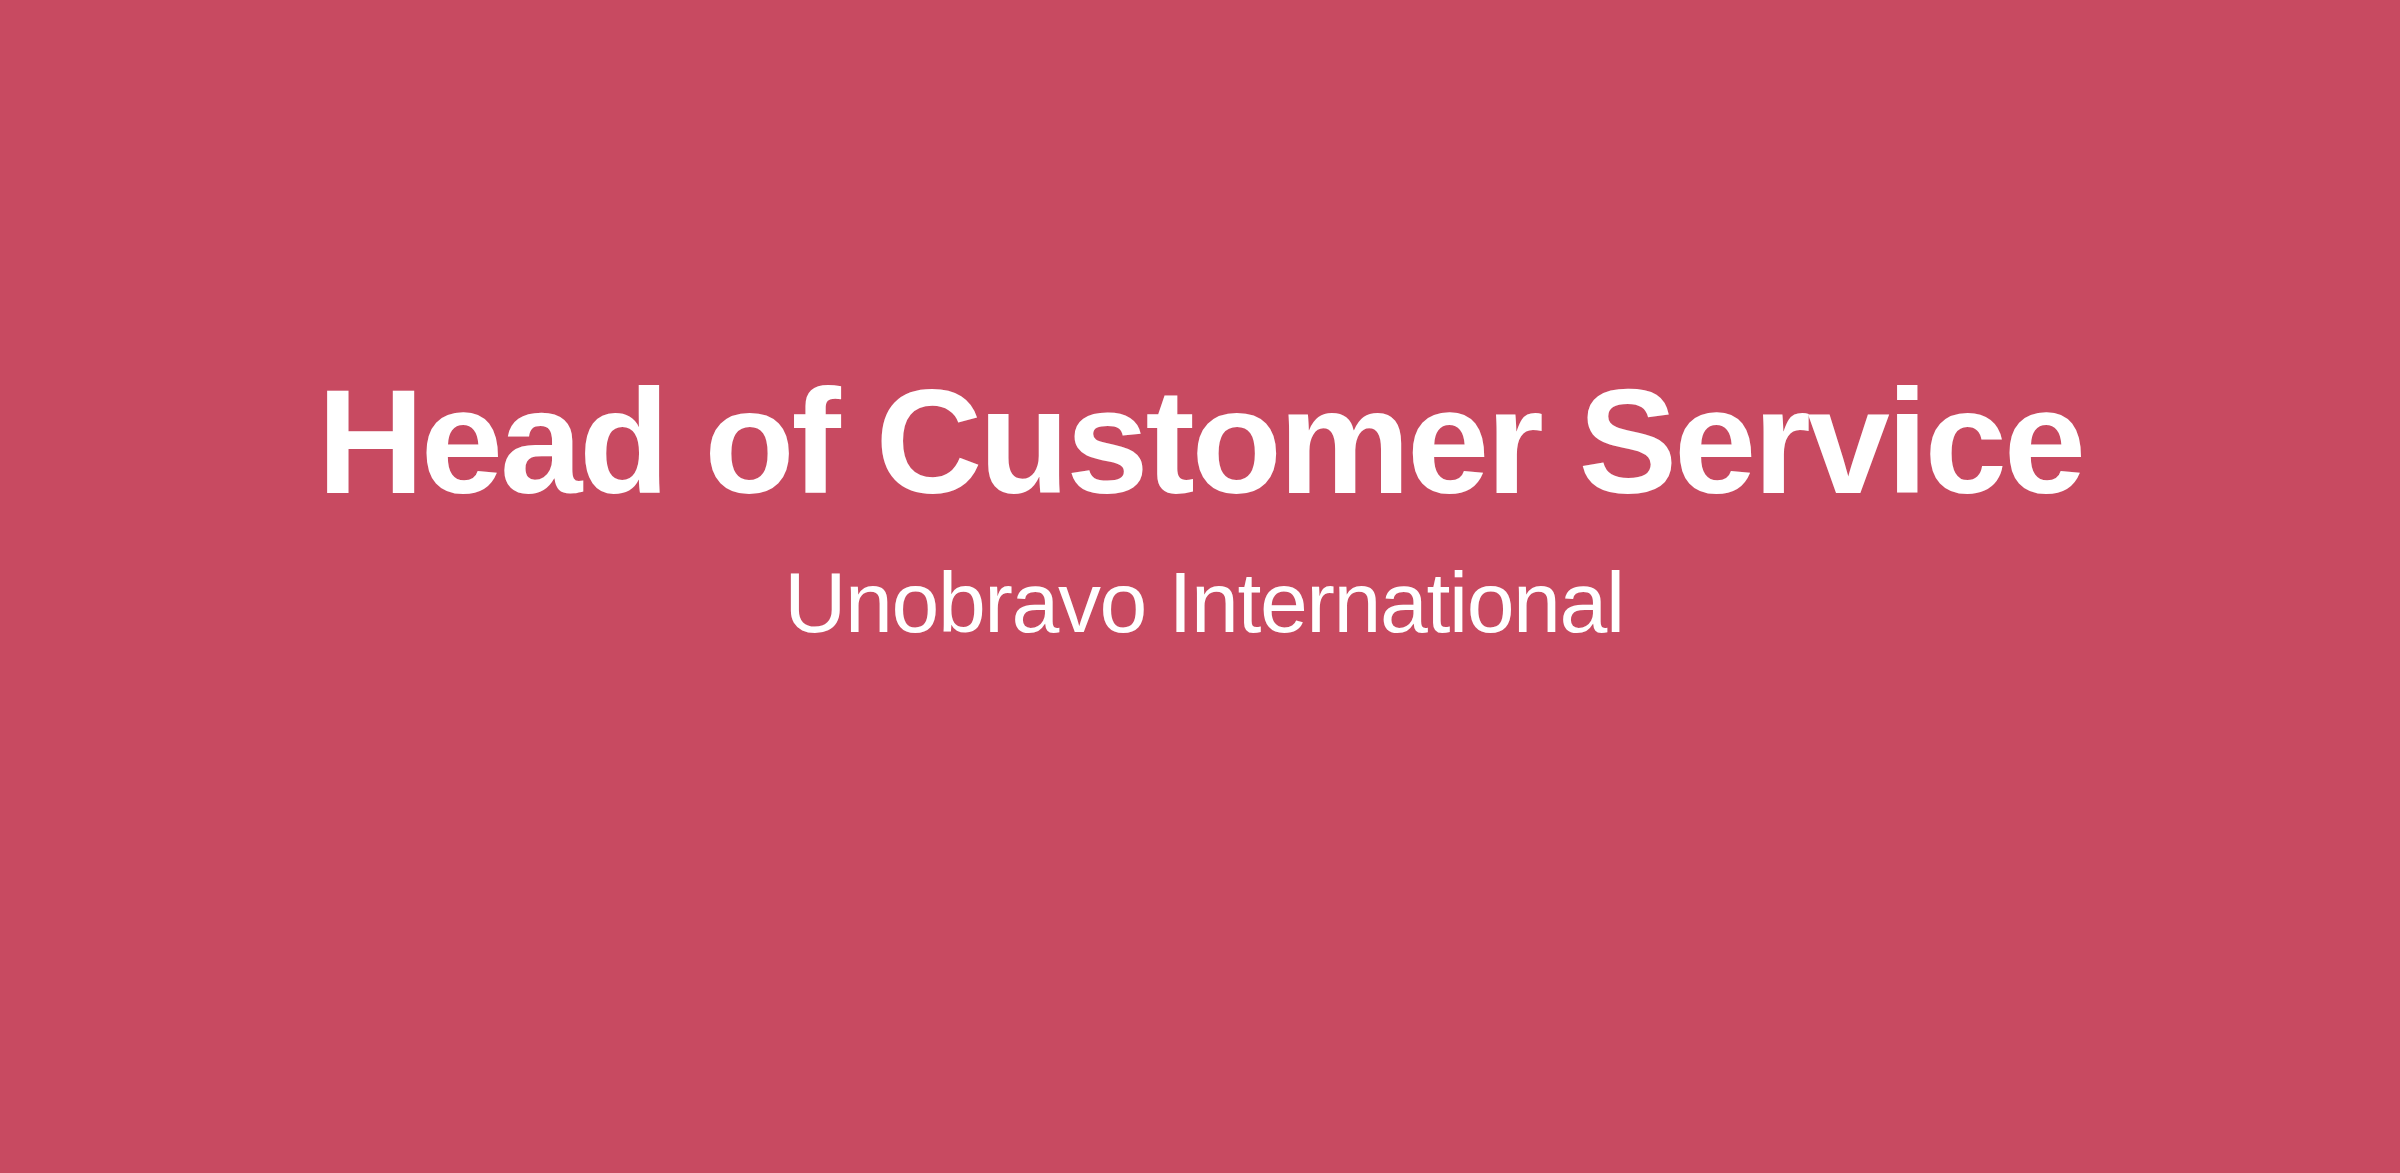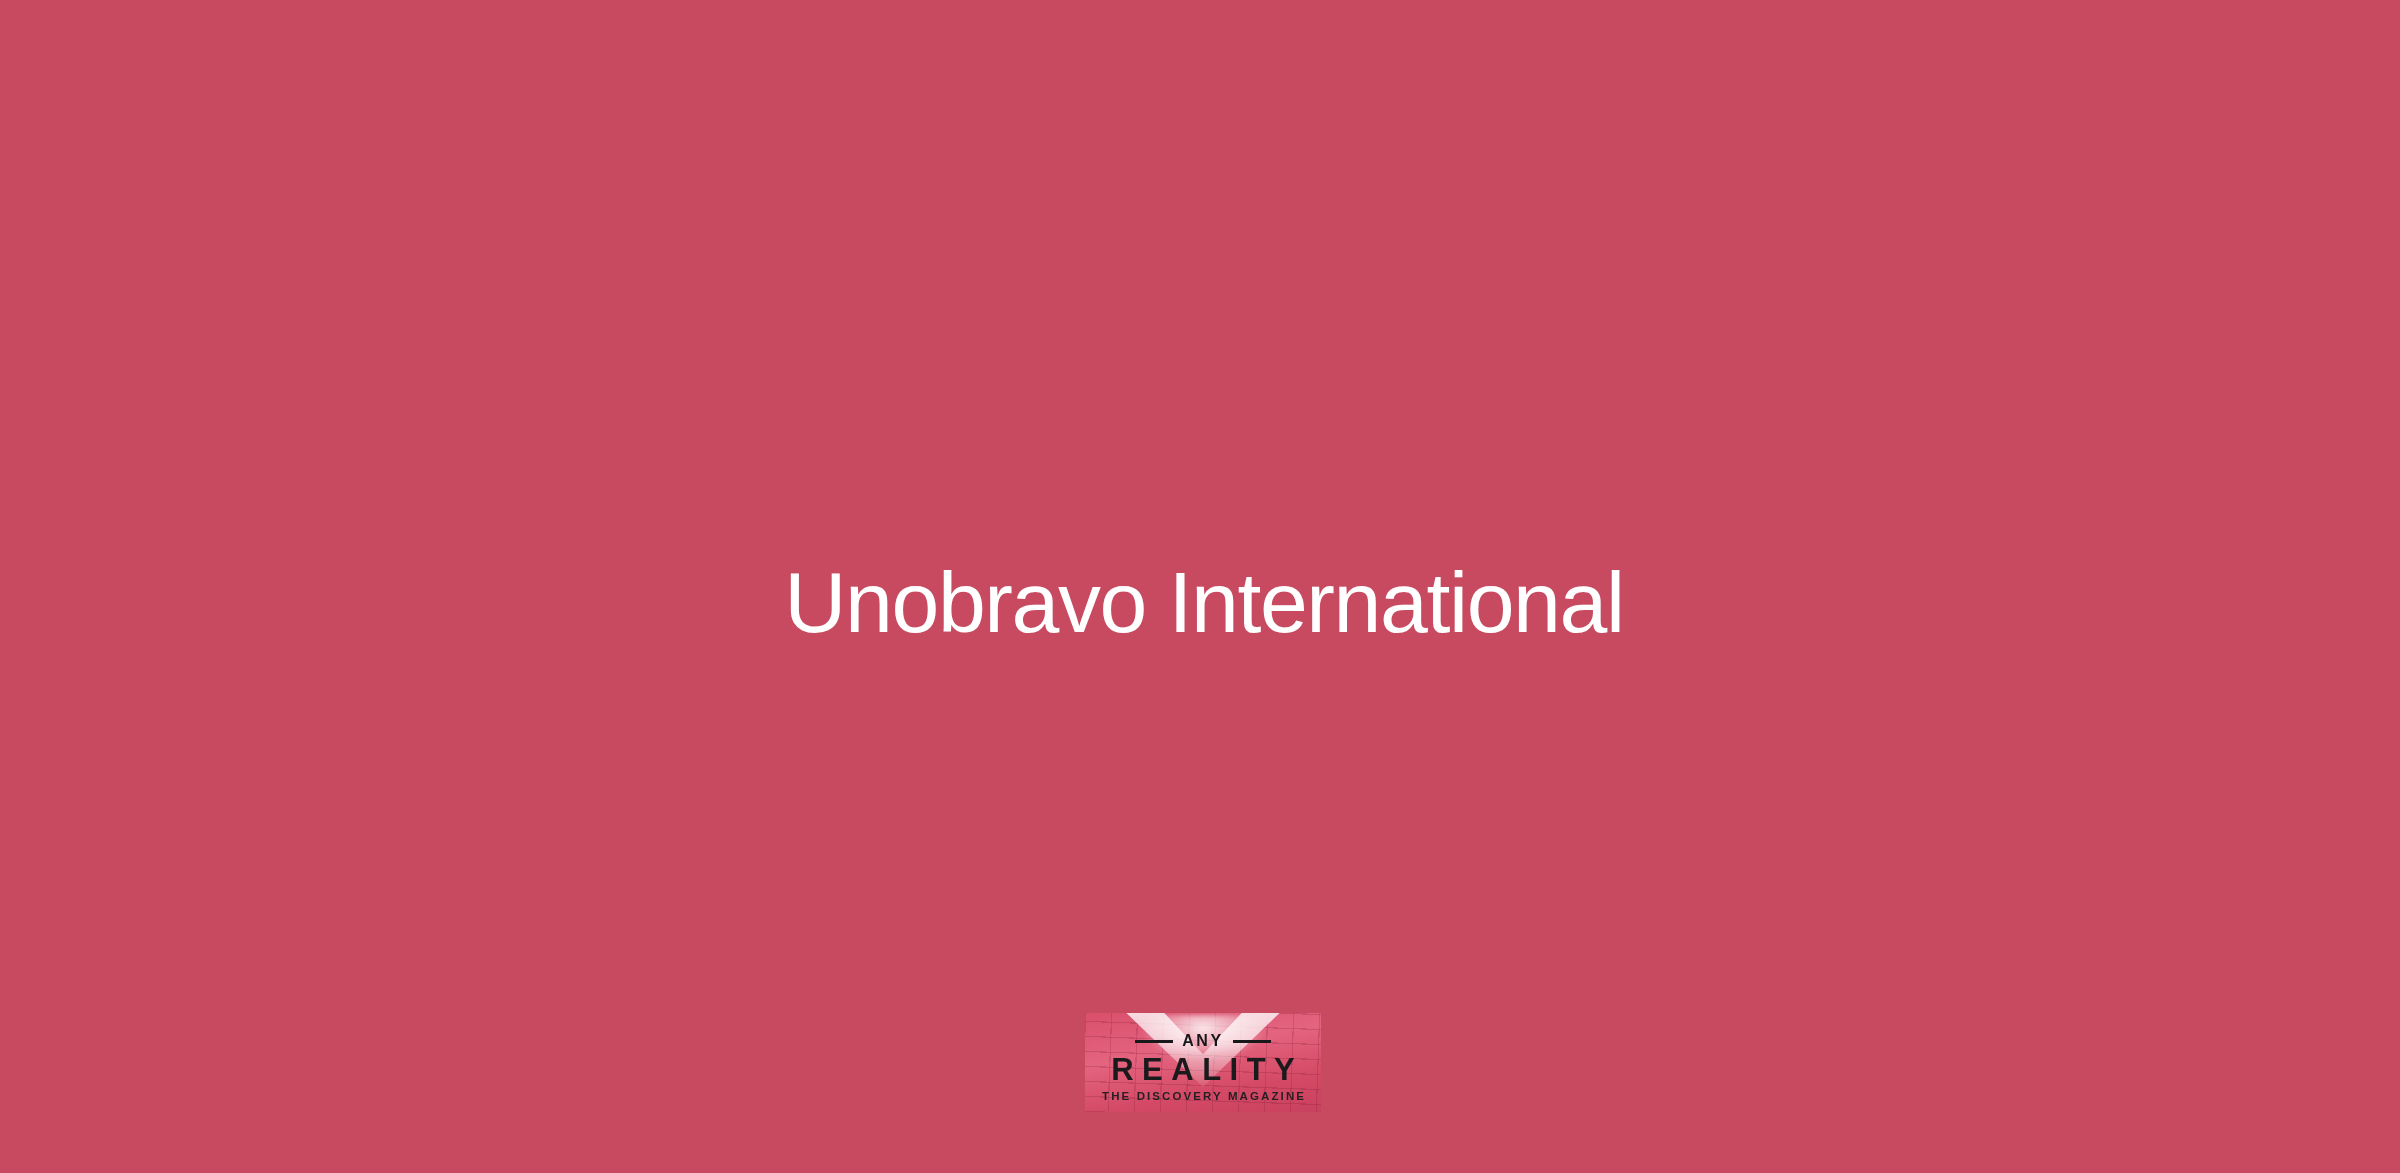--- a/index.html
+++ b/index.html
@@ -206,39 +206,20 @@
     white-space: nowrap;
   }
 </style>
 </head>
 <body>
 
 <div class="slide">
 
   <div class="hero">
 
+    <h1 class="hero-title">Head of Customer Service</h1>
 
     <p class="hero-subtitle">Unobravo International</p>
 
   </div>
 
-  <div class="logo">
-
-    <div class="logo-texture"></div>
-    <div class="logo-chevron"></div>
-    <div class="logo-glow"></div>
-
-    <div class="logo-inner">
-
-      <div class="logo-any-row">
-        <span class="logo-rule"></span>
-        <span class="logo-any">ANY</span>
-        <span class="logo-rule"></span>
-      </div>
-
-      <div class="logo-reality">REALITY</div>
-
-      <div class="logo-tagline">THE DISCOVERY MAGAZINE</div>
-
-    </div>
-  </div>
 
 </div>
 
 </body></html>

